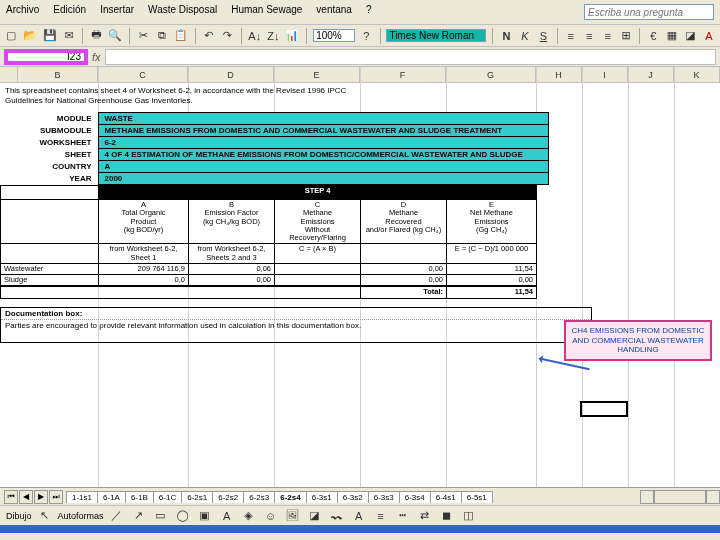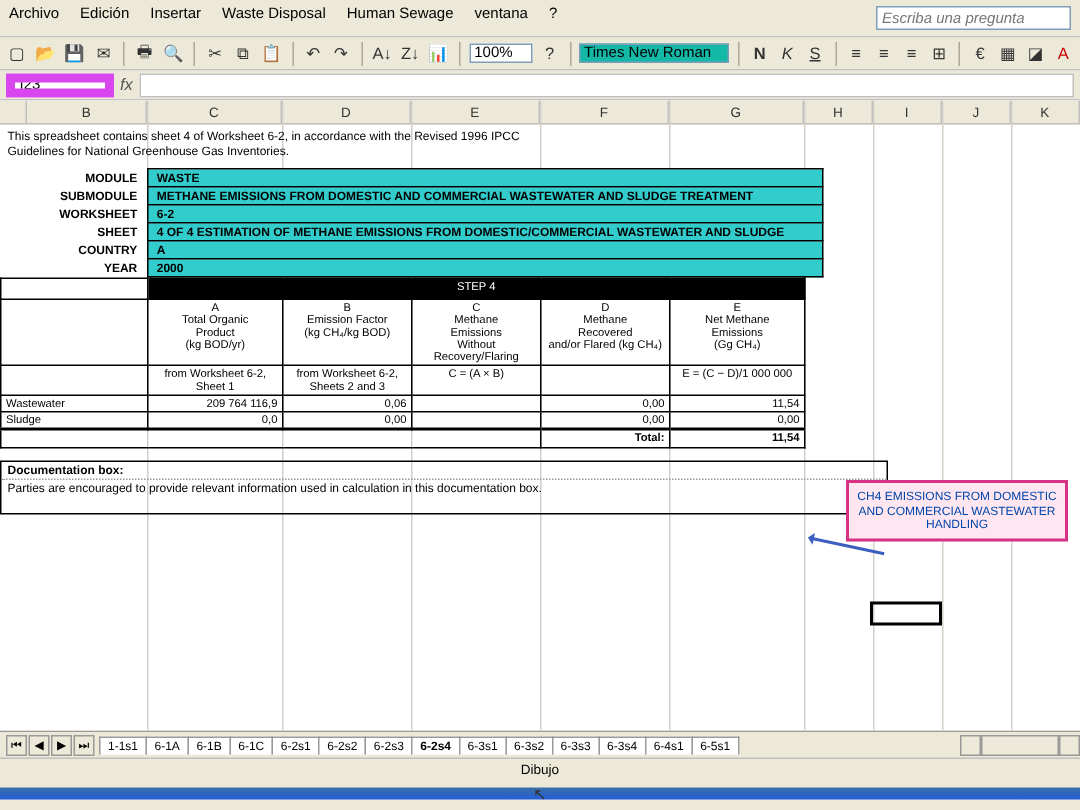--- a/index.html
+++ b/index.html
@@ -7,35 +7,35 @@
   .menubar { display: flex; gap: 14px; padding: 4px 6px; background: #ece9d8; border-bottom: 1px solid #c0c0c0; font-size: 10px; }
   .menubar span { cursor: default; }
   .searchbox { margin-left: auto; }
   .searchbox input { width: 130px; font-size: 10px; height: 16px; border: 1px solid #7f9db9; padding: 0 3px; font-style: italic; }
   .toolbar { display: flex; align-items: center; gap: 4px; padding: 2px 4px; background: #ece9d8; border-bottom: 1px solid #c0c0c0; height: 22px; }
   .tbtn { width: 18px; height: 18px; display: inline-flex; align-items: center; justify-content: center; border: 1px solid transparent; font-size: 11px; color: #333; }
   .sep { width: 1px; height: 16px; background: #aca899; margin: 0 2px; }
   .zoom { font-size: 10px; padding: 0 2px; border: 1px solid #7f9db9; background: #fff; width: 42px; }
   .font { font-size: 10px; padding: 0 2px; border: 1px solid #7f9db9; background: #14b8a6; width: 100px; }
   .namebox { display: flex; align-items: center; background: #ece9d8; padding: 2px 4px; border-bottom: 1px solid #c0c0c0; height: 20px; }
-  .namebox input { width: 72px; height: 16px; font-size: 10px; border: 6px solid #d946ef; padding: 0 3px; background: #fff; }
+  .namebox input { width: 84px; height: 16px; font-size: 10px; border: 4px solid #d946ef; padding: 0 3px; background: #fff; text-align: right; }
   .fxlabel { margin: 0 4px; font-style: italic; font-size: 11px; color: #555; }
   .fxbar { flex: 1; height: 16px; border: 1px solid #c0c0c0; background: #fff; }
   .grid { background: #fff; position: relative; height: 420px; overflow: hidden; }
   .colheads { display: flex; background: #ece9d8; border-bottom: 1px solid #c0c0c0; height: 16px; }
   .ch { border-right: 1px solid #c0c0c0; text-align: center; font-size: 9px; line-height: 16px; color: #333; }
   .sheet { position: relative; font-size: 8px; color: #000; }
   .note { padding: 3px 5px; width: 360px; line-height: 1.2; }
   .header-table { margin: 4px 0 0 0; border-collapse: collapse; }
   .header-table td { padding: 1px 6px; font-size: 8px; vertical-align: middle; }
   .hlabel { text-align: right; font-weight: bold; width: 98px; background: #fff; }
   .hval { width: 450px; border: 1px solid #000; }
   .cyan { background: #33cccc; }
   .bold { font-weight: bold; }
-  .black-band { background: #000; color: #fff; text-align: center; font-weight: normal; height: 14px; line-height: 14px; font-size: 8px; }
+  .black-band { background: #000; color: #fff; text-align: center; font-weight: bold; height: 14px; line-height: 14px; font-size: 8px; }
   .step-band { border-top: 1px solid #000; border-bottom: 1px solid #000; }
   .matrix { border-collapse: collapse; margin-top: 0; }
   .matrix td, .matrix th { border: 1px solid #000; padding: 1px 3px; font-size: 7.5px; text-align: center; vertical-align: top; line-height: 1.1; }
   .matrix th { font-weight: normal; }
   .matrix .rowhead { text-align: left; }
   .wcol0 { width: 98px; }
   .wcolA { width: 90px; }
   .wcolB { width: 86px; }
   .wcolC { width: 86px; }
   .wcolD { width: 86px; }
@@ -48,21 +48,21 @@
   .docbox .dt { font-size: 8px; padding: 1px 4px 12px 4px; }
   .selected-cell { position: absolute; border: 2px solid #000; width: 48px; height: 16px; right: 92px; top: 334px; }
   .tabs { display: flex; align-items: center; background: #ece9d8; border-top: 1px solid #999; height: 18px; font-size: 8px; }
   .tabs .nav { display: flex; gap: 1px; padding: 0 4px; }
   .tabs .nav span { width: 14px; height: 14px; border: 1px solid #999; background: #ece9d8; display: inline-flex; align-items: center; justify-content: center; font-size: 8px; }
   .tab { padding: 1px 5px; border: 1px solid #999; border-bottom: none; background: #fff; margin-left: -1px; }
   .tab.active { background: #fff; font-weight: bold; }
   .tabs .scroll { margin-left: auto; width: 80px; display: flex; align-items: center; gap: 0; }
   .tabs .scroll span { width: 14px; height: 14px; border: 1px solid #999; background: #ece9d8; display: inline-block; }
   .tabs .scroll .bar { flex: 1; height: 14px; border: 1px solid #999; background: #ece9d8; }
-  .drawbar { display: flex; align-items: center; gap: 4px; padding: 2px 6px; background: #ece9d8; border-top: 1px solid #c0c0c0; font-size: 9px; height: 20px; flex-direction: column; }
+  .drawbar { display: flex; align-items: center; gap: 4px; padding: 2px 6px; background: #ece9d8; border-top: 1px solid #c0c0c0; font-size: 9px; height: 20px; }
   .taskbar { height: 8px; background: linear-gradient(#3a6ea5, #245edb); }
   .gridlines { position: absolute; inset: 0; pointer-events: none; }
   .gline-v { position: absolute; top: 0; bottom: 0; width: 1px; background: #d4d0c8; }
   .total-row td { border-top: 2px solid #000; font-weight: bold; }
 </style>
 </head>
 <body>
 
 <div class="menubar">
   <span>Archivo</span>

